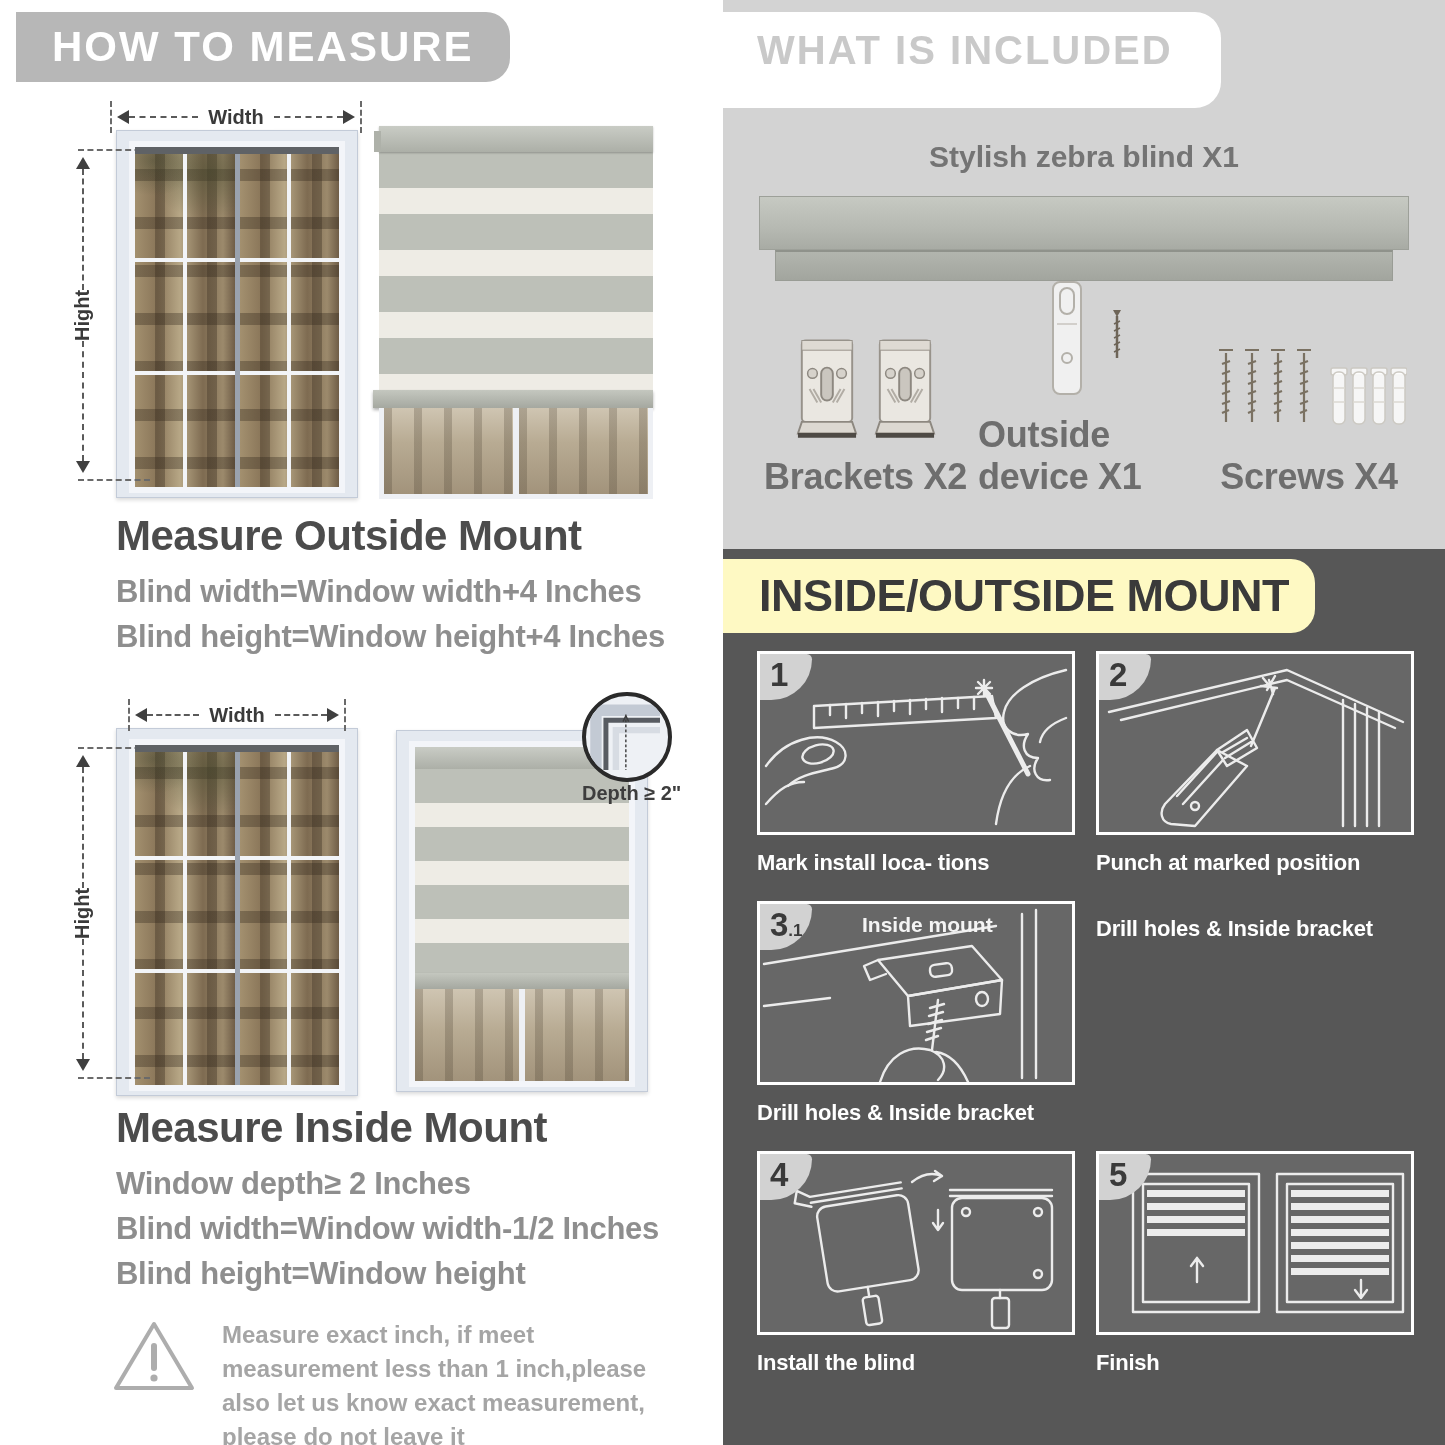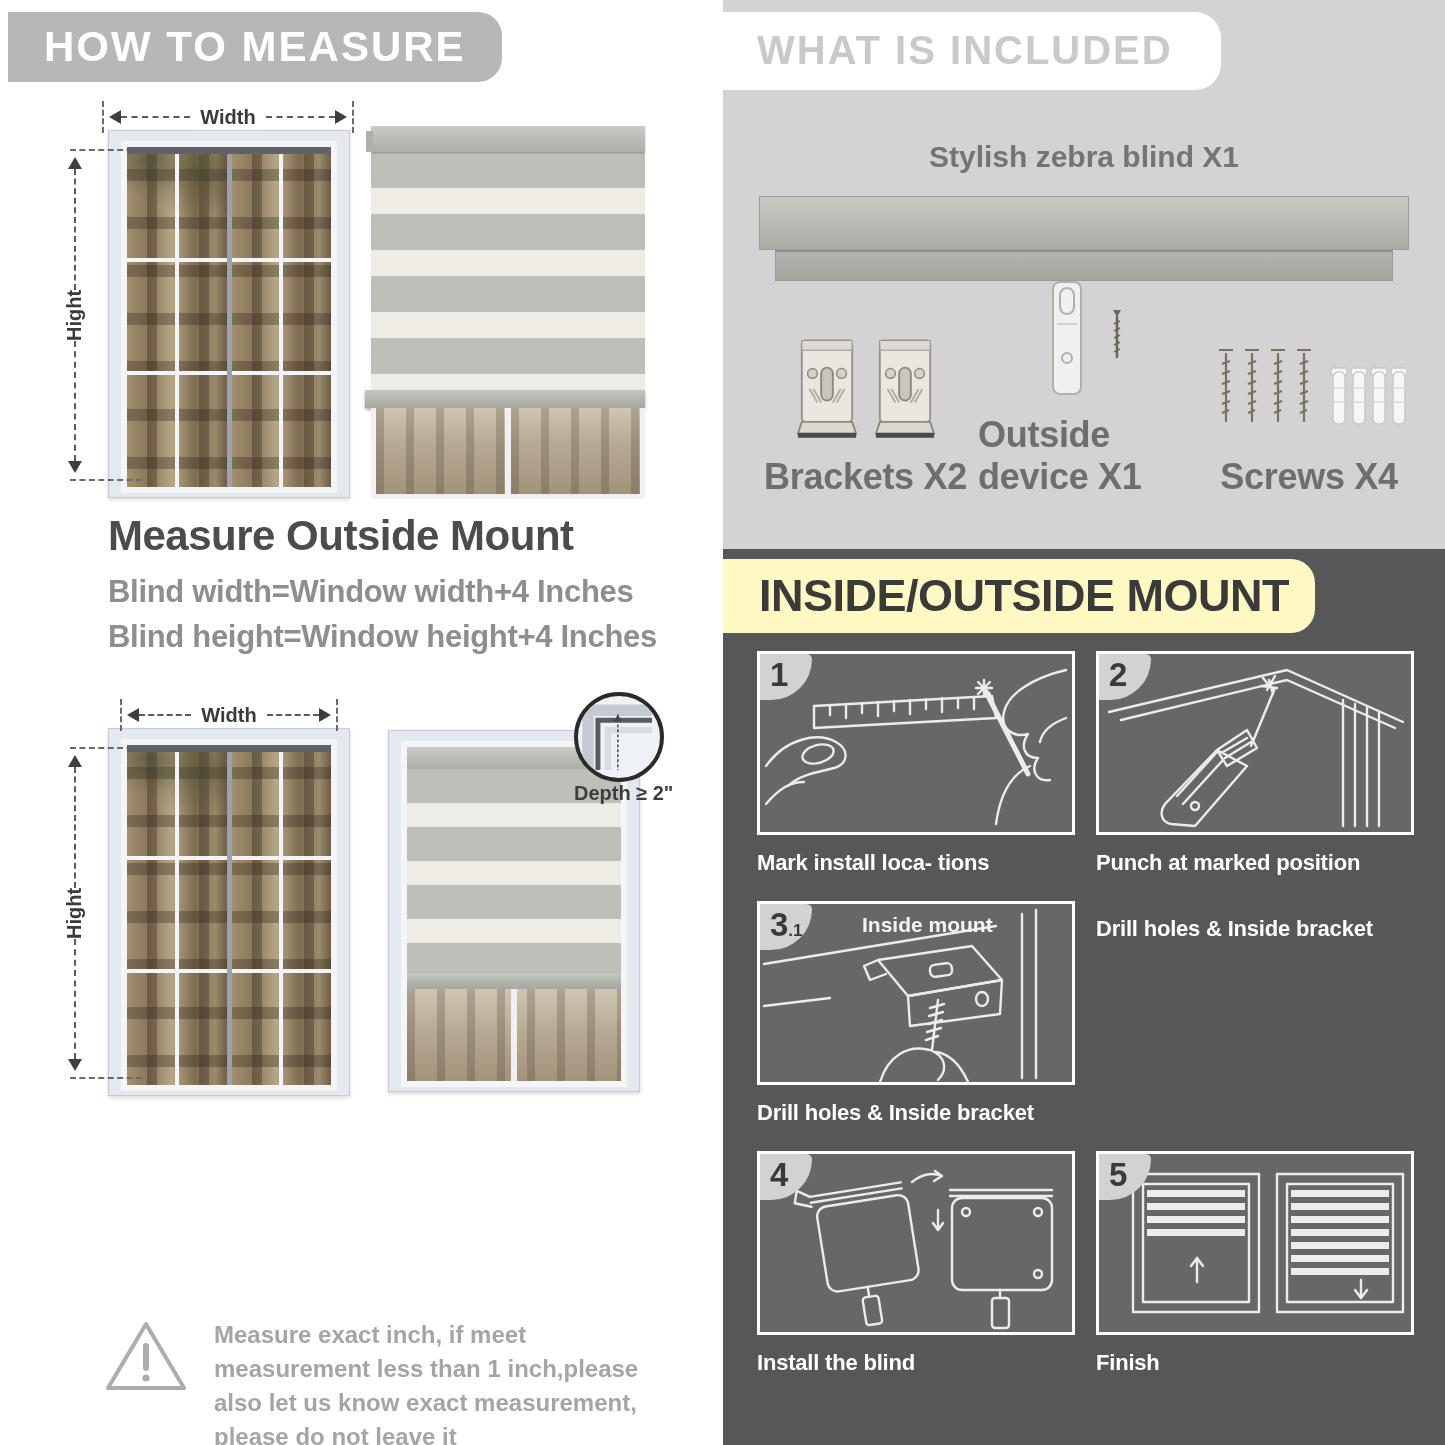--- a/index.html
+++ b/index.html
@@ -1,19 +1,19 @@
 <!DOCTYPE html>
 <html><head>
 <meta charset="utf-8">
 <style>
   html,body{margin:0;padding:0;background:#fff;}
   .page{position:relative;width:1445px;height:1445px;overflow:hidden;
         font-family:"Liberation Sans","DejaVu Sans",sans-serif;background:#fff;}
   
-  .left-col{position:absolute;left:8px;top:0;width:700px;height:1021px;background:#fff;}
+  .left-col{position:absolute;left:16px;top:0;width:700px;height:1021px;background:#fff;}
   .h2m-header{position:absolute;left:0;top:12px;width:494px;height:70px;background:#b7b7b7;
       border-radius:0 24px 24px 0;color:#fff;font-size:42px;font-weight:bold;letter-spacing:2px;
       line-height:70px;padding-left:36px;box-sizing:border-box;}
   
   .win{position:absolute;background:#e4e9f0;border:1px solid #c3cbd8;box-sizing:border-box;
       padding:10px 12px 16px;box-shadow:0 2px 4px rgba(0,0,0,.15);}
   .win-glass{position:relative;height:100%;border:6px solid #f3f5f9;background:#9aa2ae;
       display:flex;gap:5px;overflow:hidden;}
   .rail{position:absolute;top:0;left:0;right:0;height:7px;background:#5f6266;z-index:3;}
   .door{flex:1;position:relative;}
@@ -73,21 +73,21 @@
       border-radius:50%;background:#eef1f5;overflow:hidden;z-index:6;}
   .depth-label{position:absolute;left:566px;top:782px;width:170px;font-size:20px;font-weight:bold;color:#3d3d3d;z-index:6;}
   
   .tblock{position:absolute;left:100px;width:580px;}
   .tblock .title{font-size:42px;font-weight:bold;color:#4c4c4c;margin-bottom:14px;letter-spacing:-.5px;}
   .tblock .formula{font-size:31px;font-weight:bold;color:#8e8e8e;margin-top:9px;letter-spacing:-.3px;}
   .warning{position:absolute;left:96px;top:1318px;width:560px;display:flex;align-items:flex-start;}
   .warn-text{margin-left:26px;width:436px;font-size:24px;font-weight:bold;color:#a5a5a5;line-height:1.42;}
   
   .right-top{position:absolute;left:723px;top:0;width:722px;height:549px;background:#d3d3d3;}
-  .wii-header{position:absolute;left:0;top:12px;width:498px;height:78px;background:#fff;
+  .wii-header{position:absolute;left:0;top:12px;width:498px;height:96px;background:#fff;
       border-radius:0 26px 26px 0;color:#c9c9c9;font-size:40px;font-weight:bold;letter-spacing:2px;
       line-height:76px;padding-left:34px;box-sizing:border-box;}
   .product-title{position:absolute;left:0;top:140px;width:100%;text-align:center;
       font-size:30px;font-weight:bold;color:#747474;}
   .headrail{position:absolute;left:36px;top:196px;width:650px;height:54px;
       background:linear-gradient(180deg,#c6c9c2 0%,#b6b9b2 60%,#a8aba4 100%);
       border:1px solid #9da099;box-sizing:border-box;}
   .headrail-lip{position:absolute;left:52px;top:250px;width:618px;height:31px;
       background:linear-gradient(180deg,#b2b5ae 0%,#a2a59e 100%);
       border:1px solid #999c95;border-top:2px solid #8f928b;box-sizing:border-box;}
@@ -199,20 +199,26 @@
       <svg viewBox="0 0 104 104" width="74" height="74">
         <path d="M14,104 L14,20 L104,20" stroke="#c3cad4" stroke-width="16" fill="none"></path>
         <path d="M28,104 L28,34 L104,34" stroke="#585c62" stroke-width="7" fill="none"></path>
         <path d="M42,104 L42,48 L104,48" stroke="#d7dce3" stroke-width="9" fill="none"></path>
         <path d="M56,26 L56,104" stroke="#3c3c3c" stroke-width="2" stroke-dasharray="4 3" fill="none"></path>
         <path d="M56,28 l-4,8 M56,28 l4,8" stroke="#3c3c3c" stroke-width="2" fill="none"></path>
       </svg>
     </div>
     <div class="depth-label">Depth ≥ 2"</div>
 
+    <div class="tblock" style="top:1104px;">
+      <div class="title">Measure Inside Mount</div>
+      <div class="formula">Window depth≥ 2 Inches</div>
+      <div class="formula">Blind width=Window width-1/2 Inches</div>
+      <div class="formula">Blind height=Window height</div>
+    </div>
 
     <div class="warning">
       <svg width="84" height="76" viewBox="0 0 84 76">
         <path d="M42,6 L80,70 L4,70 Z" fill="none" stroke="#adadad" stroke-width="4" stroke-linejoin="round"></path>
         <path d="M42,28 L42,50" stroke="#adadad" stroke-width="6" stroke-linecap="round"></path>
         <circle cx="42" cy="60" r="3.6" fill="#adadad"></circle>
       </svg>
       <div class="warn-text">Measure exact inch, if meet measurement less than 1 inch,please also let us know exact measurement, please do not leave it</div>
     </div>
   </div>

